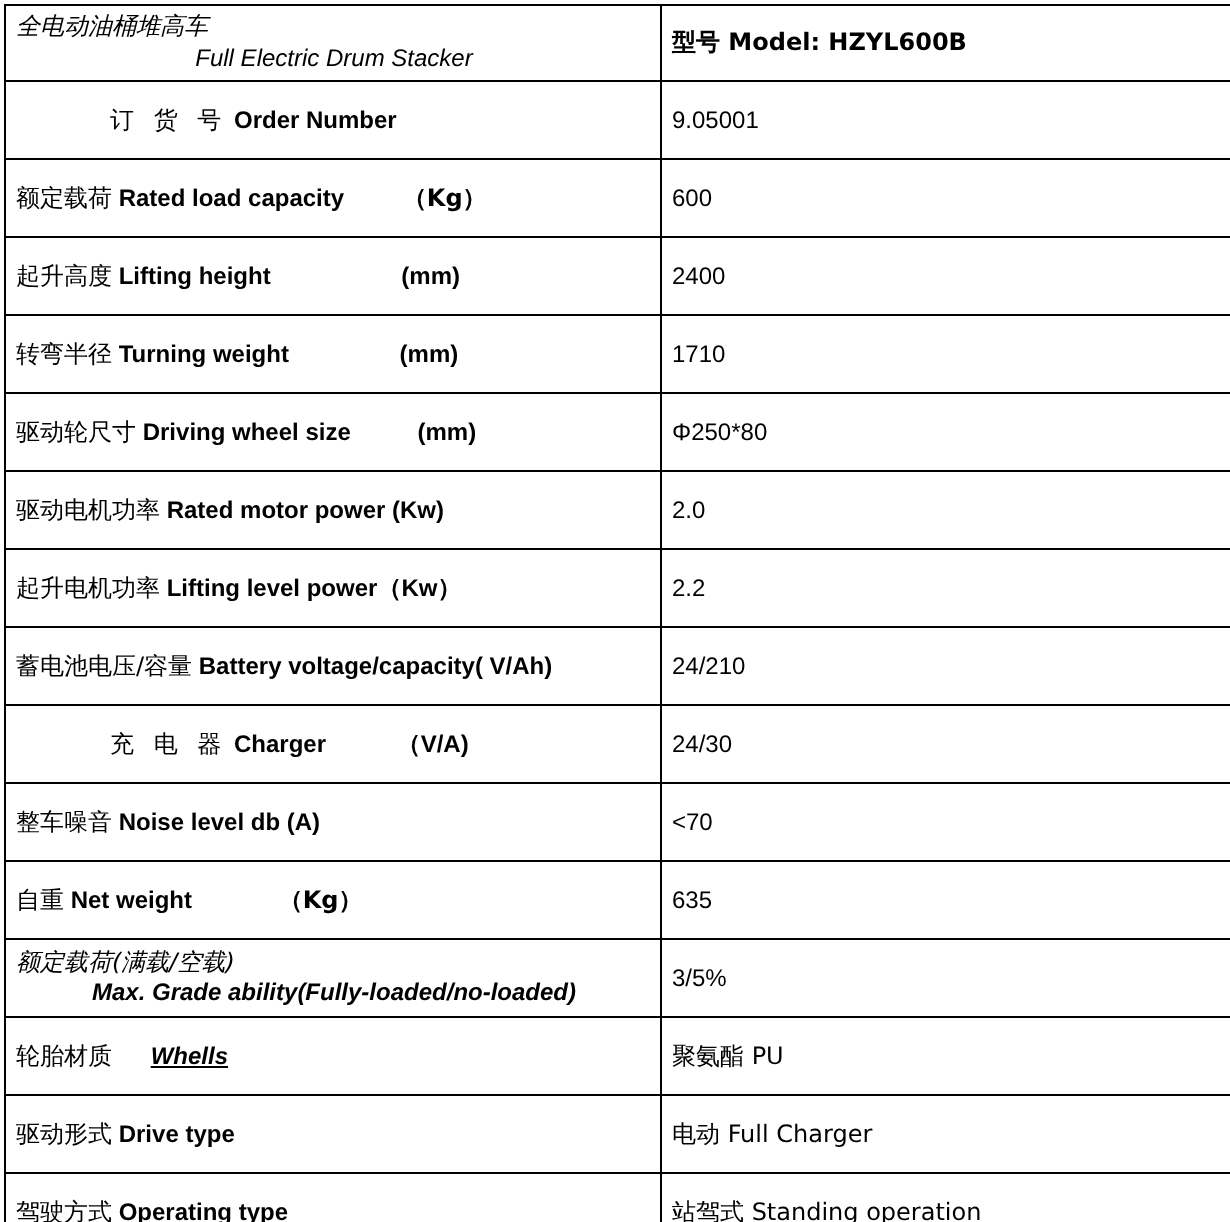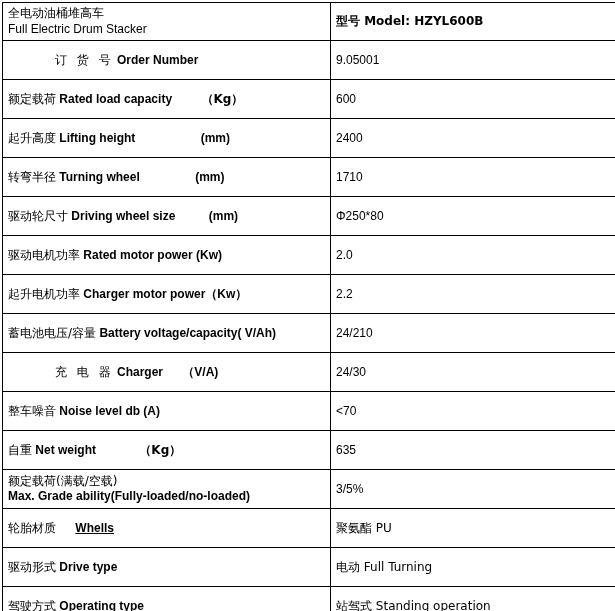--- a/index.html
+++ b/index.html
@@ -36,24 +36,24 @@
   .row-tall td { height: 32px; }
   .cn {
     font-family: "DejaVu Sans", sans-serif;
     font-size: 12px;
   }
   .en {
     font-family: "Liberation Sans", sans-serif;
     font-size: 12px;
   }
   .b { font-weight: bold; }
-  .two-line { line-height: 1.3; }
+  .two-line { line-height: 1.3; font-style: italic; }
   .two-line .l1 { display: block; }
-  .two-line .l2 { display: block; }
-  .underline-tail { text-decoration: underline; }
+  .two-line .l2 { display: block; text-align: center; }
+  .underline-tail { text-decoration: underline; font-style: italic; }
   .spaced { letter-spacing: 3px; margin-left: 47px; }
 </style>
 </head>
 <body>
 
 <table class="spec">
   <tbody>
 
     <tr class="row-1">
       <td class="label">
@@ -95,21 +95,21 @@
         <span class="en b" style="margin-left:62px">(mm)</span>
       </td>
       <td class="value">
         <span class="en">2400</span>
       </td>
     </tr>
 
     <tr class="row-tall">
       <td class="label">
         <span class="cn">转弯半径</span>
-        <span class="en b">Turning wheel</span>
+        <span class="en b">Turning weight</span>
         <span class="en b" style="margin-left:52px">(mm)</span>
       </td>
       <td class="value">
         <span class="en">1710</span>
       </td>
     </tr>
 
     <tr class="row-tall">
       <td class="label">
         <span class="cn">驱动轮尺寸</span>
@@ -127,42 +127,42 @@
         <span class="en b">Rated motor power (Kw)</span>
       </td>
       <td class="value">
         <span class="en">2.0</span>
       </td>
     </tr>
 
     <tr class="row-tall">
       <td class="label">
         <span class="cn">起升电机功率</span>
-        <span class="en b">Charger motor power（Kw）</span>
+        <span class="en b">Lifting level power（Kw）</span>
       </td>
       <td class="value">
         <span class="en">2.2</span>
       </td>
     </tr>
 
     <tr class="row-tall">
       <td class="label">
         <span class="cn">蓄电池电压/容量</span>
         <span class="en b">Battery voltage/capacity( V/Ah)</span>
       </td>
       <td class="value">
         <span class="en">24/210</span>
       </td>
     </tr>
 
     <tr class="row-tall">
       <td class="label">
         <span class="cn spaced">充 电 器</span>
         <span class="en b">Charger</span>
-        <span class="en b" style="margin-left:16px">（V/A)</span>
+        <span class="en b" style="margin-left:32px">（V/A)</span>
       </td>
       <td class="value">
         <span class="en">24/30</span>
       </td>
     </tr>
 
     <tr class="row-tall">
       <td class="label">
         <span class="cn">整车噪音</span>
         <span class="en b">Noise level db (A)</span>
@@ -204,21 +204,21 @@
         <span class="cn">聚氨酯 PU</span>
       </td>
     </tr>
 
     <tr class="row-tall">
       <td class="label">
         <span class="cn">驱动形式</span>
         <span class="en b">Drive type</span>
       </td>
       <td class="value">
-        <span class="cn">电动 Full Turning</span>
+        <span class="cn">电动 Full Charger</span>
       </td>
     </tr>
 
     <tr class="row-tall">
       <td class="label">
         <span class="cn">驾驶方式</span>
         <span class="en b">Operating type</span>
       </td>
       <td class="value">
         <span class="cn">站驾式 Standing operation</span>

